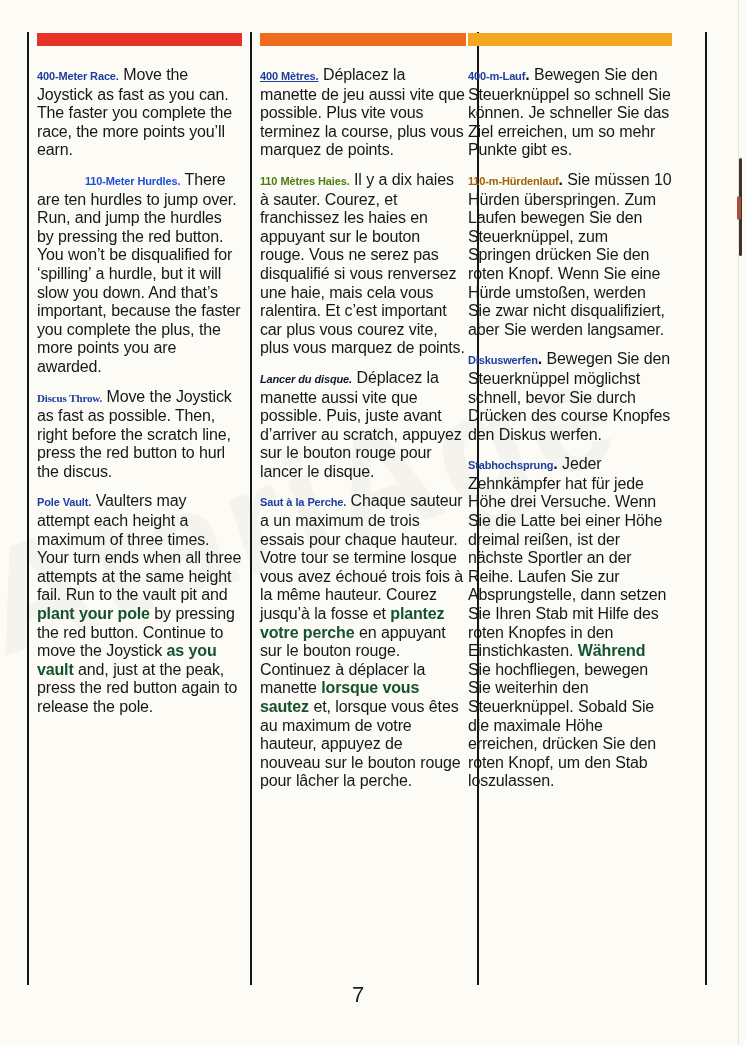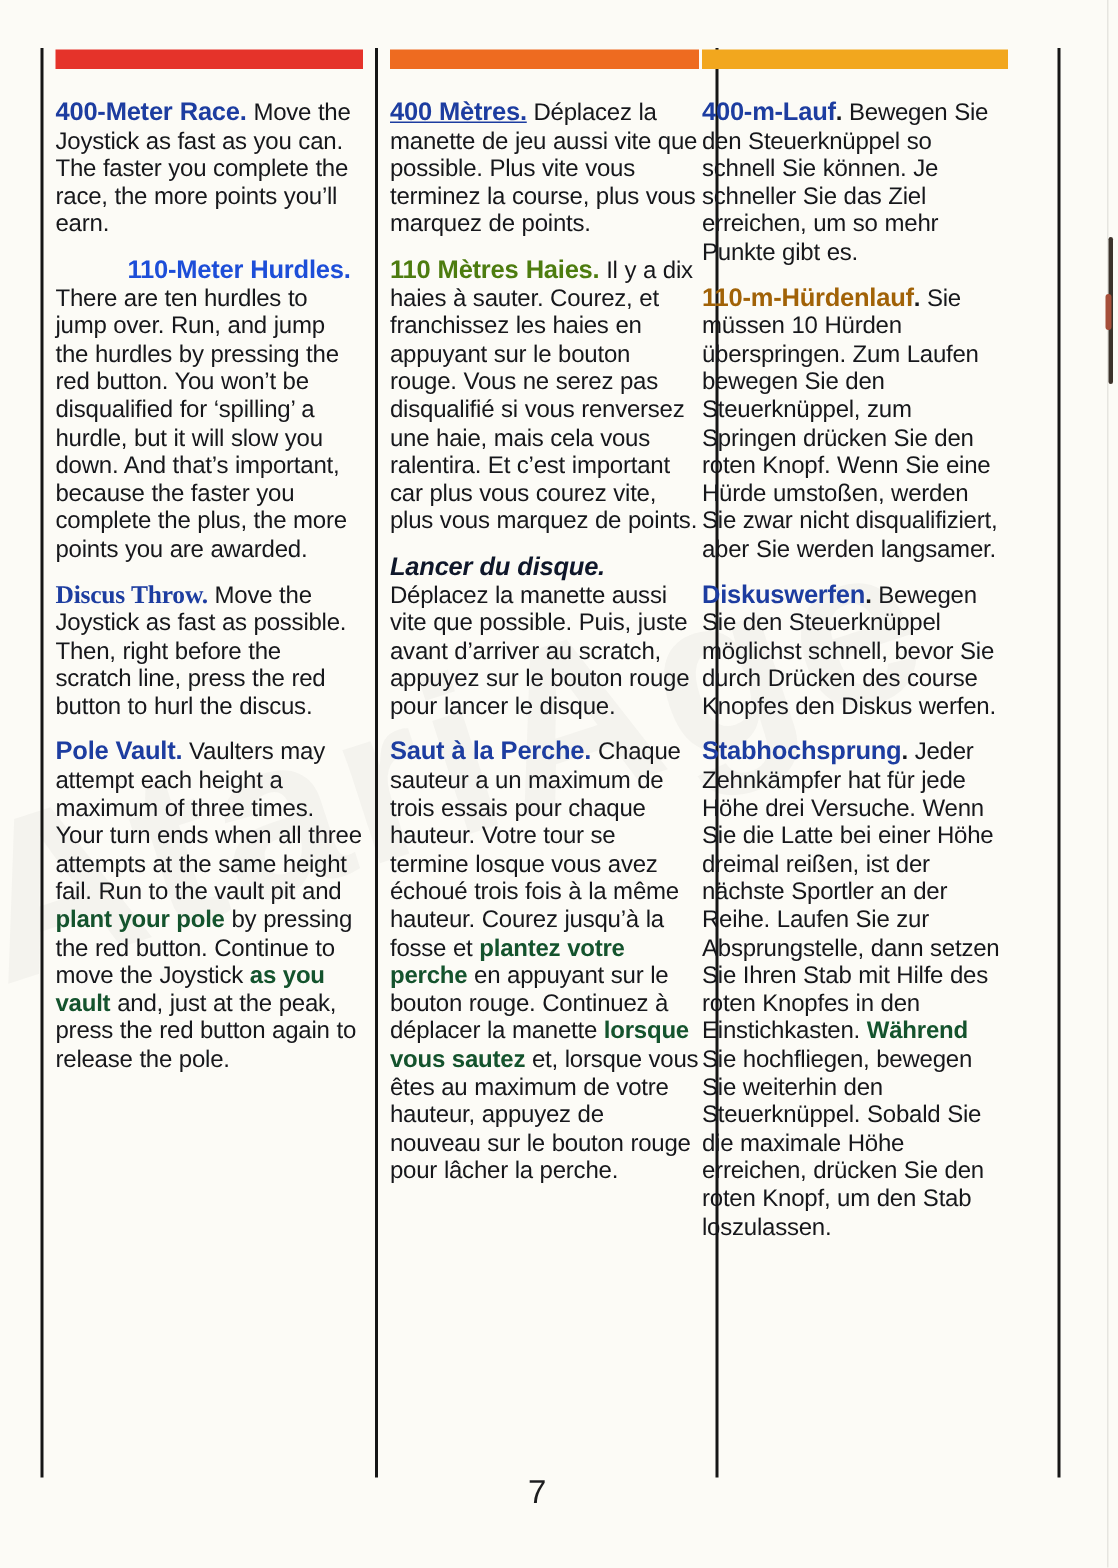--- a/index.html
+++ b/index.html
@@ -30,21 +30,21 @@
 
   .sections { margin-top: 20px; }
   .section {
     margin: 0 0 11px 0;
     font-size: 16px;
     line-height: 18.6px;
     letter-spacing: -0.15px;
     color: #16171b;
     word-spacing: 0.2px;
   }
-  .heading { font-weight: 700; font-size: 17px; }
+  .heading { font-weight: 700; font-size: 11px; }
   .b { font-weight: 700; color: #14532d; }
   .suffix { font-weight: 700; color: #16171b; }
 
   .page-number {
     position: absolute; left: 352px; top: 982px;
     font-size: 22px; line-height: 26px; color: #1d1d1f;
   }
 
   .watermark {
     position: absolute; left: -30px; top: 420px;

